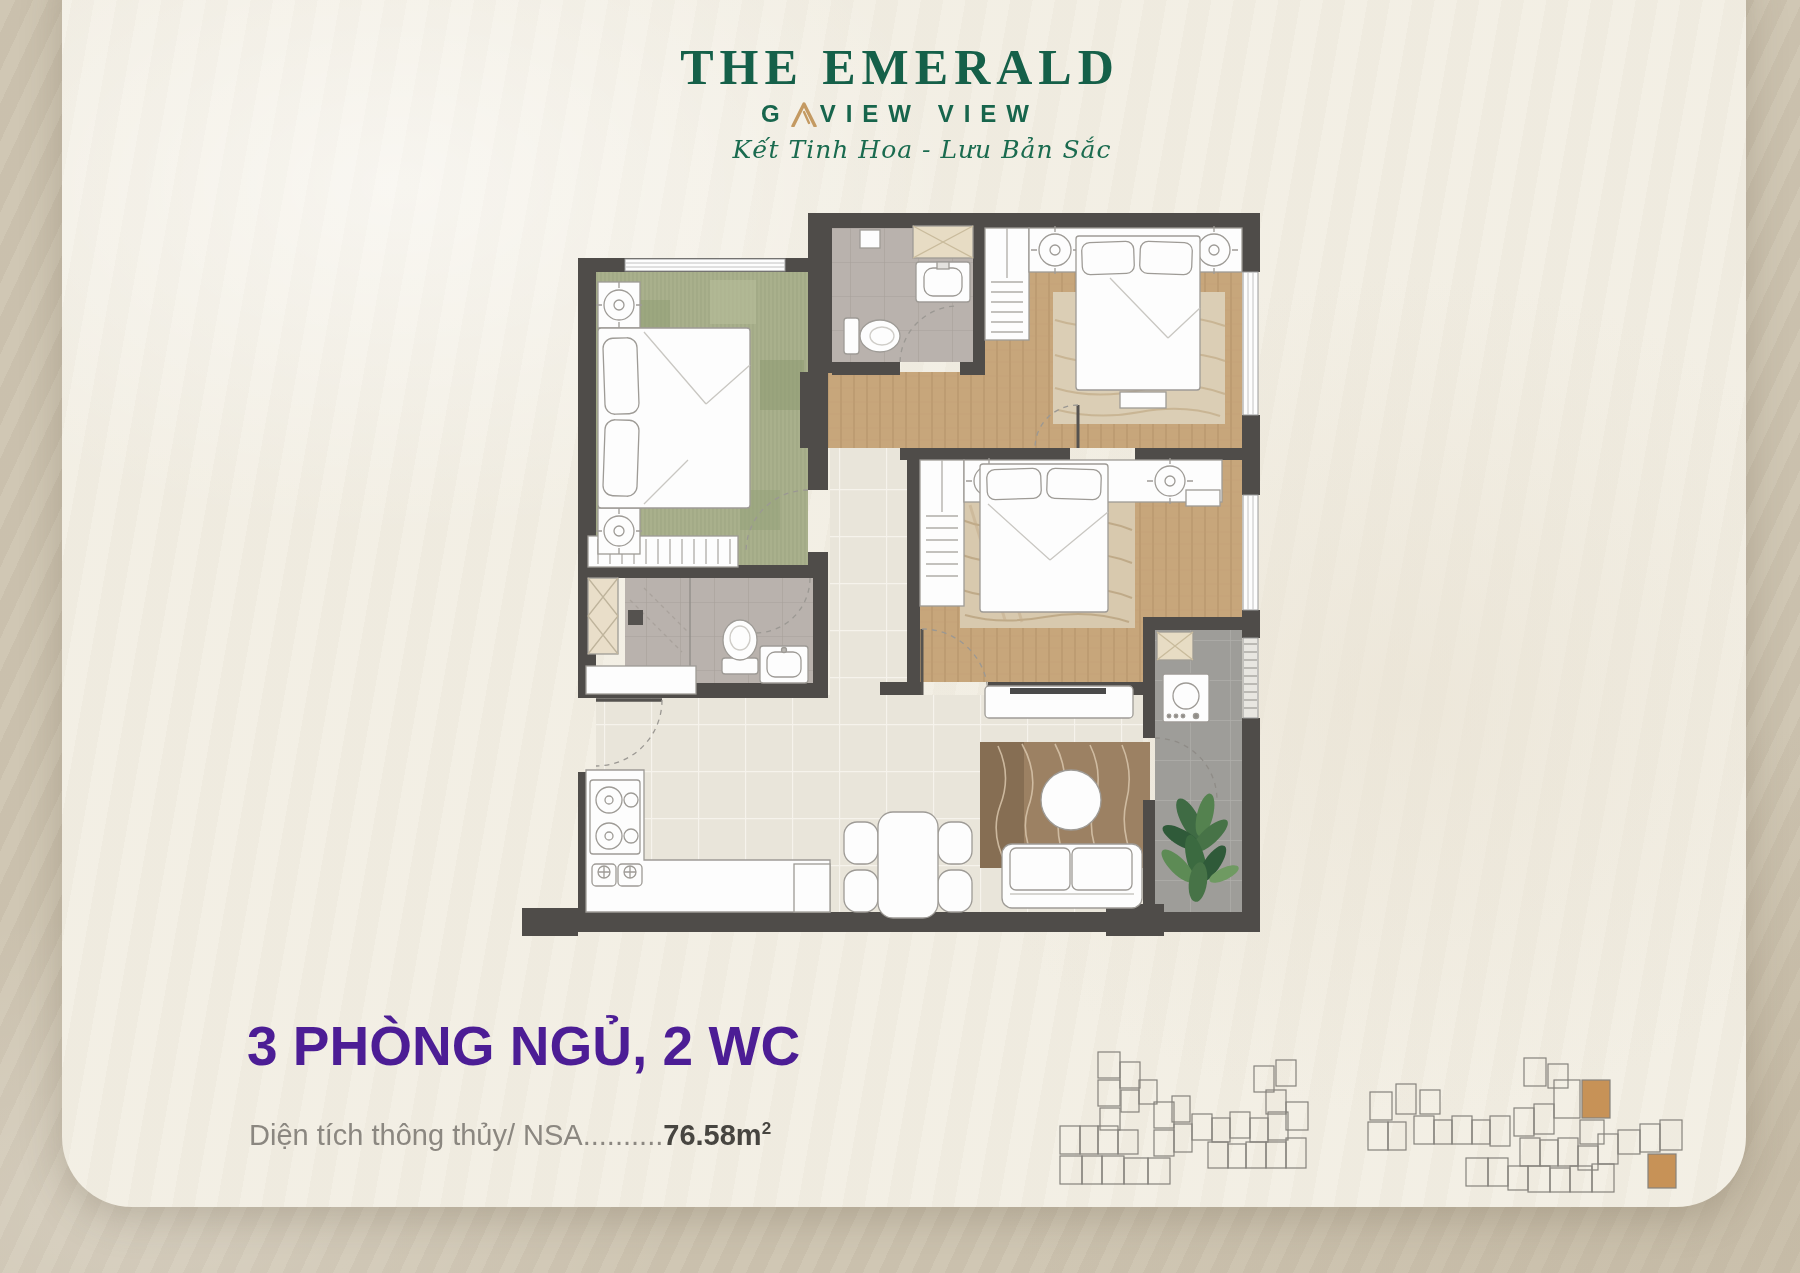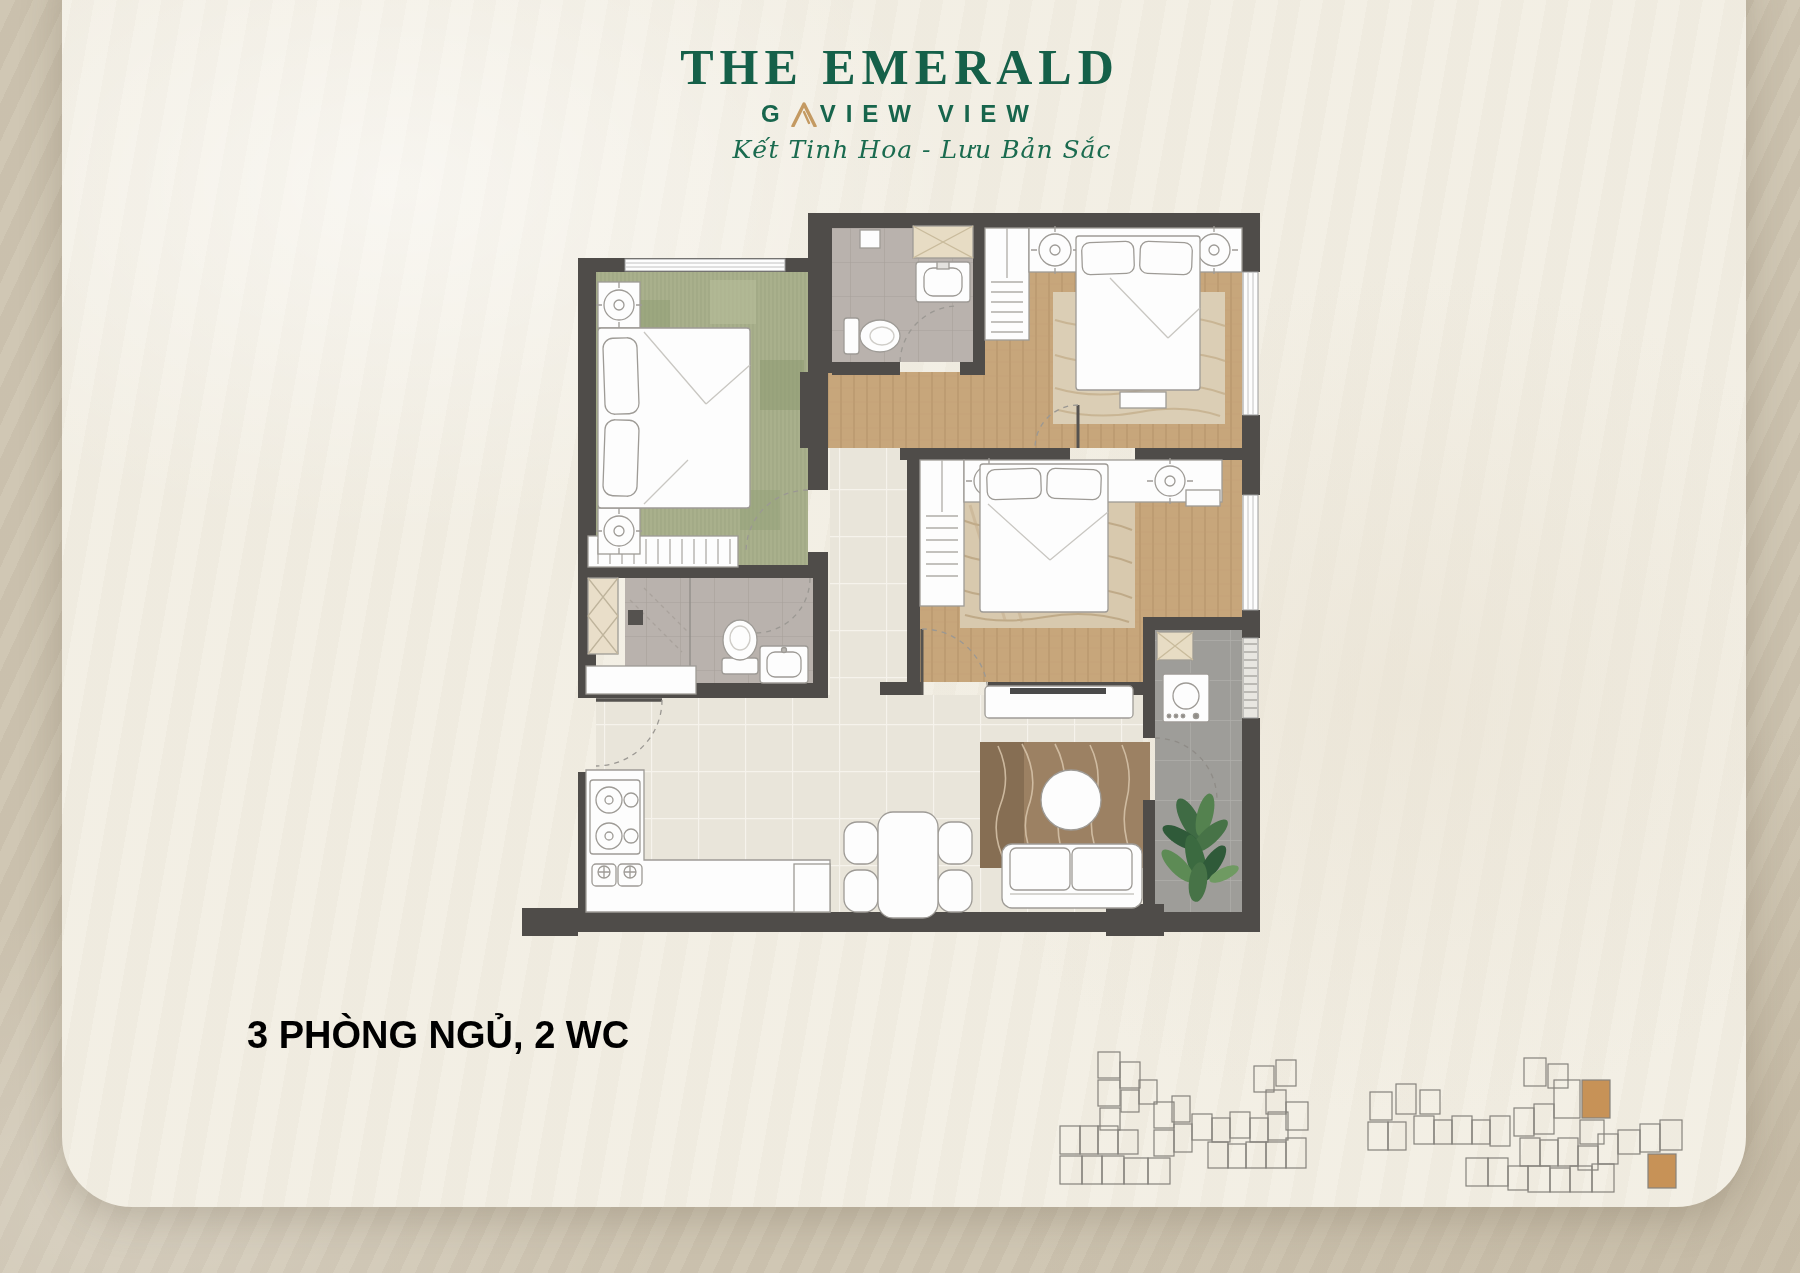--- a/index.html
+++ b/index.html
@@ -31,21 +31,21 @@
     margin-top:10px;font-size:24px;font-weight:700;letter-spacing:10px;
     color:#17654c;line-height:1;display:flex;align-items:flex-end;justify-content:center;gap:1px;
   }
   .logo-sub .peak{display:inline-block;width:26px;height:25px;margin:0 2px -1px 0;}
   .logo-tagline{
     margin-top:9px;font-family:"DejaVu Serif", serif;font-style:italic;
     font-size:25px;color:#1a6b4f;letter-spacing:1px;padding-left:44px;
   }
   .unit-heading{
     position:absolute;left:247px;top:1014px;
-    font-size:38px;font-weight:bold;color:#000000;letter-spacing:0px;
+    font-size:55px;font-weight:bold;color:#4c1d95;letter-spacing:0px;
   }
   .area-rows{position:absolute;left:249px;top:1110px;font-size:29px;color:#8b8780;line-height:38px;}
   .area-rows .val{font-weight:bold;color:#474540;}
   .area-rows sup{font-size:17px;}
 </style>
 </head>
 <body>
 
 <div class="card"></div>
 
@@ -352,20 +352,21 @@
       <ellipse cx="702" cy="704" rx="8" ry="22" fill="#2f5a39" transform="rotate(35 702 704)"></ellipse>
       <ellipse cx="688" cy="722" rx="9" ry="20" fill="#477347" transform="rotate(8 688 722)"></ellipse>
       <ellipse cx="714" cy="714" rx="6" ry="16" fill="#6f9a62" transform="rotate(65 714 714)"></ellipse>
     </g>
   </g>
 </svg>
 
 <div class="unit-heading">3 PHÒNG NGỦ, 2 WC</div>
 
 <div class="area-rows">
+  <div><span>Diện tích thông thủy/ NSA</span><span>..........</span><span class="val"><span>76.58</span><span>m</span><sup>2</sup></span></div>
 </div>
 
 <svg style="position:absolute;left:1058px;top:1050px;" width="648" height="164" viewBox="0 0 648 164">
   <g fill="none" stroke="#85827c" stroke-width="1.2">
 
     <g>
       <rect x="40" y="2" width="22" height="26"></rect>
         <rect x="40" y="30" width="22" height="26"></rect>
       <rect x="42" y="58" width="20" height="22"></rect>
         <rect x="62" y="12" width="20" height="26"></rect>

